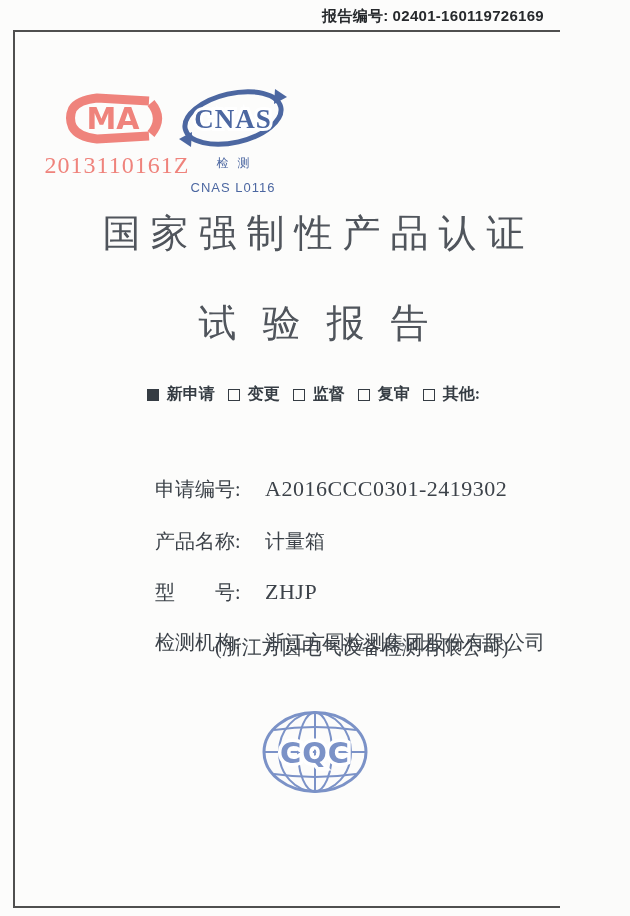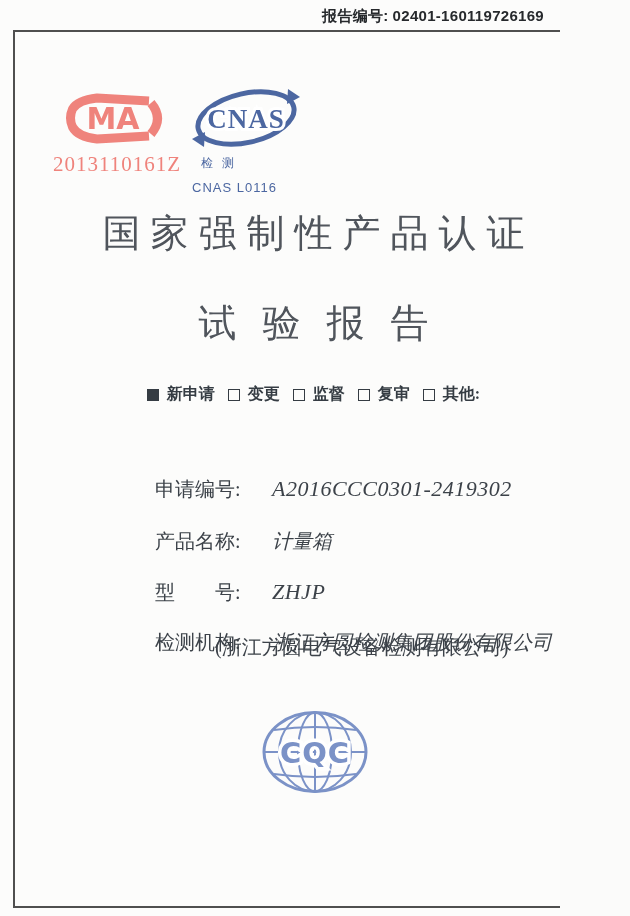--- a/index.html
+++ b/index.html
@@ -34,27 +34,27 @@
     border:2px solid var(--frame);
     background:transparent;
   }
   
   .cma-block{
     position:absolute;left:27px;top:58px;width:150px;
     text-align:center;
   }
   .cma-no{
     margin-top:2px;
-    font-size:21px;letter-spacing:1px;
+    font-size:24px;letter-spacing:1px;
     color:var(--cma);
     font-family:"Liberation Serif",serif;
   }
   .cnas-block{
-    position:absolute;left:177px;top:54px;width:140px;
-    color:var(--cnas);
+    position:absolute;left:148px;top:54px;width:140px;
+    text-align:center;color:var(--cnas);
   }
   .cnas-cap{
     margin-top:1px;
     font-size:12px;letter-spacing:9px;text-indent:9px;
     font-family:"Liberation Sans",sans-serif;
   }
   .cnas-acc{
     margin-top:8px;
     font-size:13px;letter-spacing:1px;
     font-family:"Liberation Sans",sans-serif;
@@ -85,21 +85,21 @@
     display:inline-block;width:12px;height:12px;
     border:1.5px solid #353c43;background:transparent;
   }
   .cbx.checked{background:#353c43;}
   
   .field{
     position:absolute;left:110px;
     font-size:20px;color:var(--ink);white-space:pre;
   }
   .field .lab{display:inline-block;min-width:100px;}
-  .field .val{margin-left:17px;font-style:italic;}
+  .field .val{margin-left:10px;}
   .field .val.latin{
     font-family:"Liberation Serif",serif;
     font-size:22px;letter-spacing:.5px;
   }
   .f0{top:421px;}
   .f1{top:473px;}
   .f2{top:524px;}
   .f3{top:574px;}
   .f3-line2{
     position:absolute;left:200px;top:602px;

